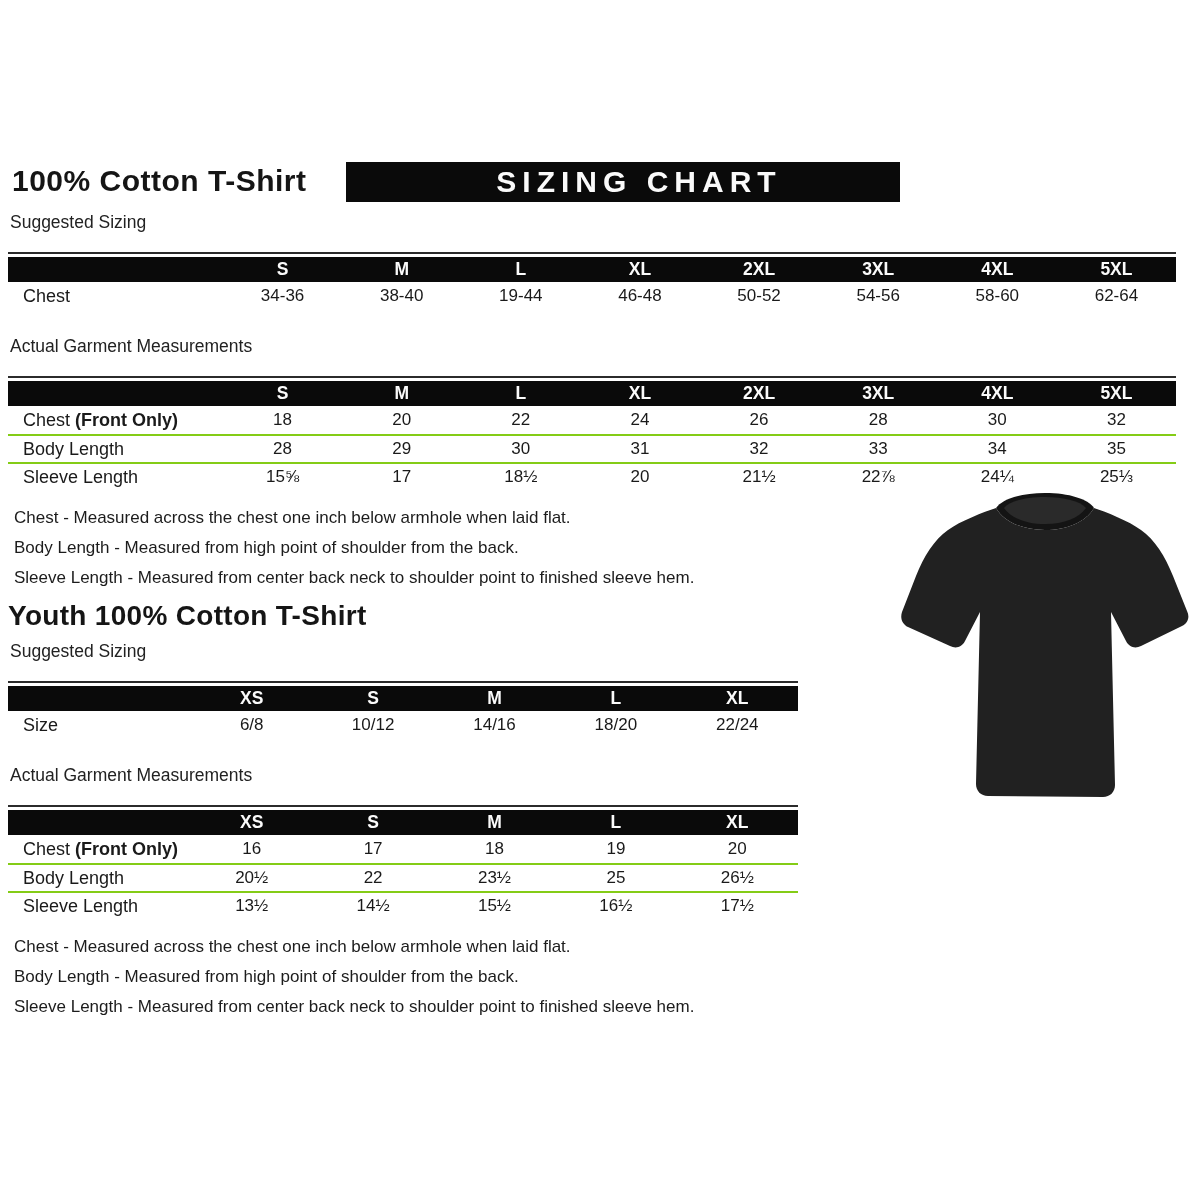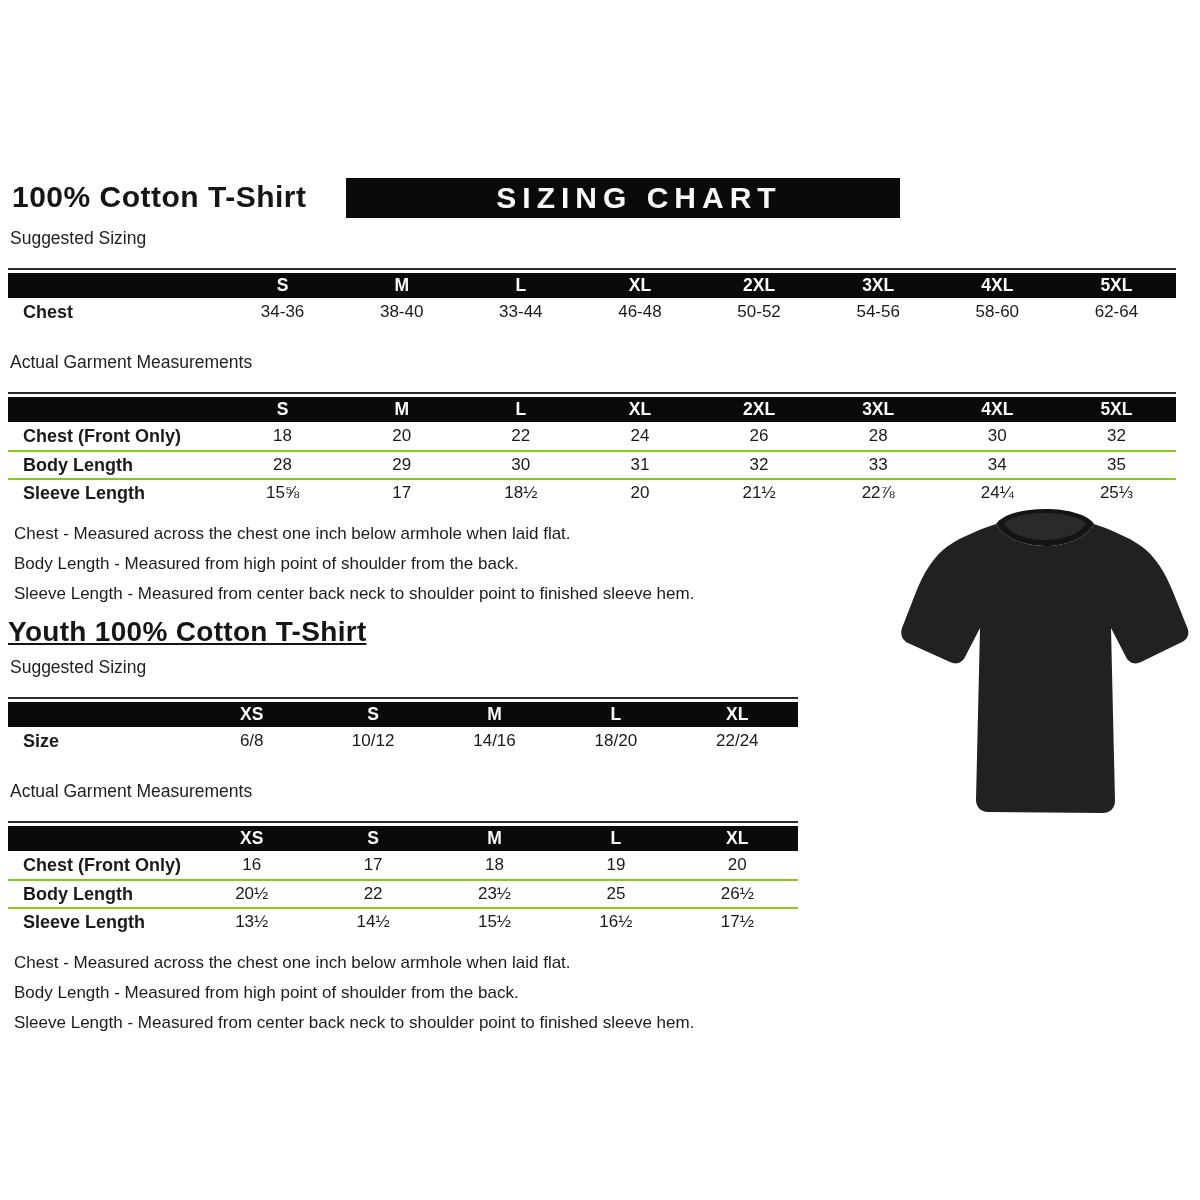--- a/index.html
+++ b/index.html
@@ -1,20 +1,20 @@
 <!DOCTYPE html>
 <html><head>
 <meta charset="utf-8">
 <style>
   * { margin:0; padding:0; box-sizing:border-box; }
   html,body { background:#ffffff; }
   body { font-family:"Liberation Sans", sans-serif; color:#1a1a1a; }
   .page {
     position:relative; width:1200px; height:1091px; background:#ffffff;
-    overflow:hidden; margin:16px auto;
+    overflow:hidden; margin:0 auto;
   }
   .content { position:absolute; left:8px; top:162px; width:1168px; }
 
   
   .header-row { display:flex; align-items:flex-start; }
   .page-title {
     width:338px; flex:none; font-size:30px; font-weight:bold;
     letter-spacing:0.5px; padding-left:4px; padding-top:2px; color:#151515;
   }
   .banner {
@@ -36,31 +36,31 @@
   .table { width:1168px; }
   .table.youth { width:790px; }
   .thead, .trow { display:grid; align-items:center; }
   .adult .thead, .adult .trow { grid-template-columns:215px repeat(8, 1fr); }
   .youth .thead, .youth .trow { grid-template-columns:183px repeat(5, 1fr); }
   .thead { background:#0a0a0a; height:25px; }
   .th { color:#fbfbfb; font-weight:bold; font-size:17.5px; text-align:center; }
   .trow { height:28px; }
   .trow + .trow { border-top:2px solid #84cc16; }
   .tlabel { font-size:18px; padding-left:15px; white-space:nowrap; }
-  .tlabel b { font-weight:bold; }
+  .tlabel b { font-weight:normal; }
   .tlabel .suffix { font-weight:bold; }
   .td { font-size:17px; text-align:center; }
 
   
   .notes { margin-top:13px; padding-left:6px; }
   .notes p { font-size:17px; line-height:30px; color:#1c1c1c; }
 
   .youth-title {
     font-size:28px; font-weight:bold; color:#151515;
-    margin-top:7px; padding-left:0px; letter-spacing:0.3px;text-decoration:underline;
+    margin-top:7px; padding-left:0px; letter-spacing:0.3px;
   }
 
   
   .tshirt-wrap { position:absolute; left:898px; top:486px; width:294px; height:320px; }
 </style>
 </head>
 <body>
 
 <div class="page">
   <div class="content">
@@ -82,21 +82,21 @@
           <div class="th">XL</div>
           <div class="th">2XL</div>
           <div class="th">3XL</div>
           <div class="th">4XL</div>
           <div class="th">5XL</div>
         </div>
         <div class="trow">
           <div class="tlabel"><b>Chest</b></div>
           <div class="td">34-36</div>
           <div class="td">38-40</div>
-          <div class="td">33-44</div>
+          <div class="td">19-44</div>
           <div class="td">46-48</div>
           <div class="td">50-52</div>
           <div class="td">54-56</div>
           <div class="td">58-60</div>
           <div class="td">62-64</div>
         </div>
       </div>
 
     <div class="section-label sl-adult mt-gap">Actual Garment Measurements</div>
     <div class="table adult">

